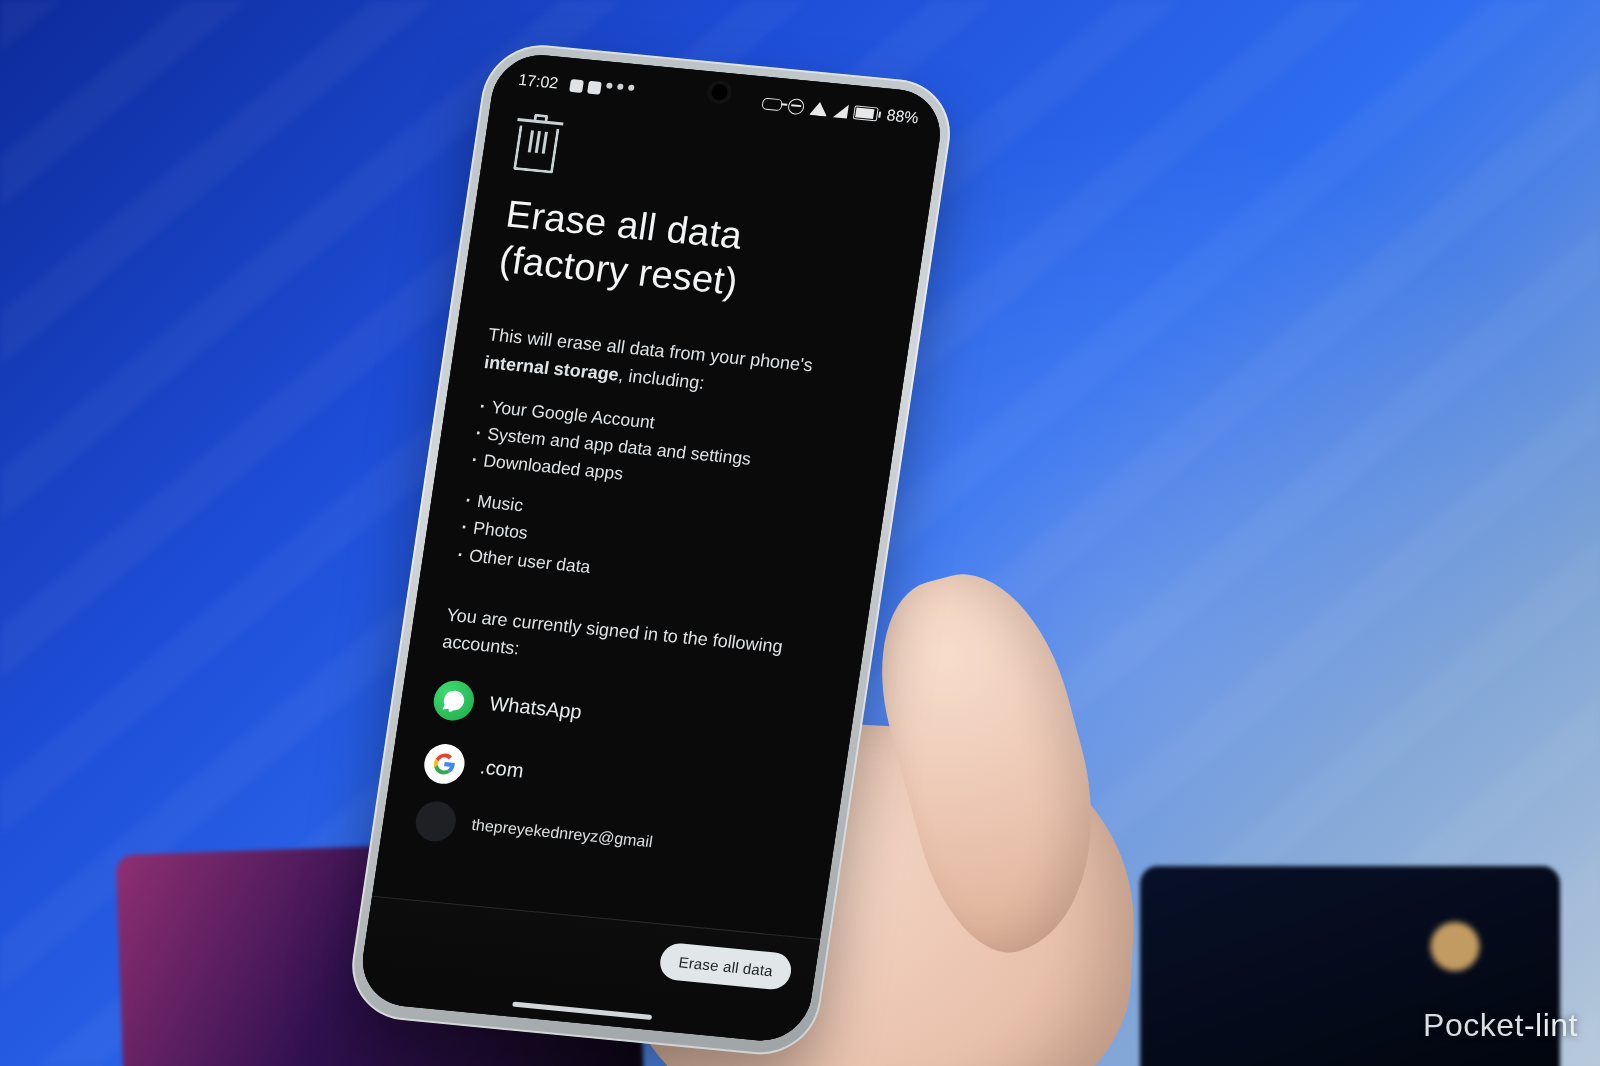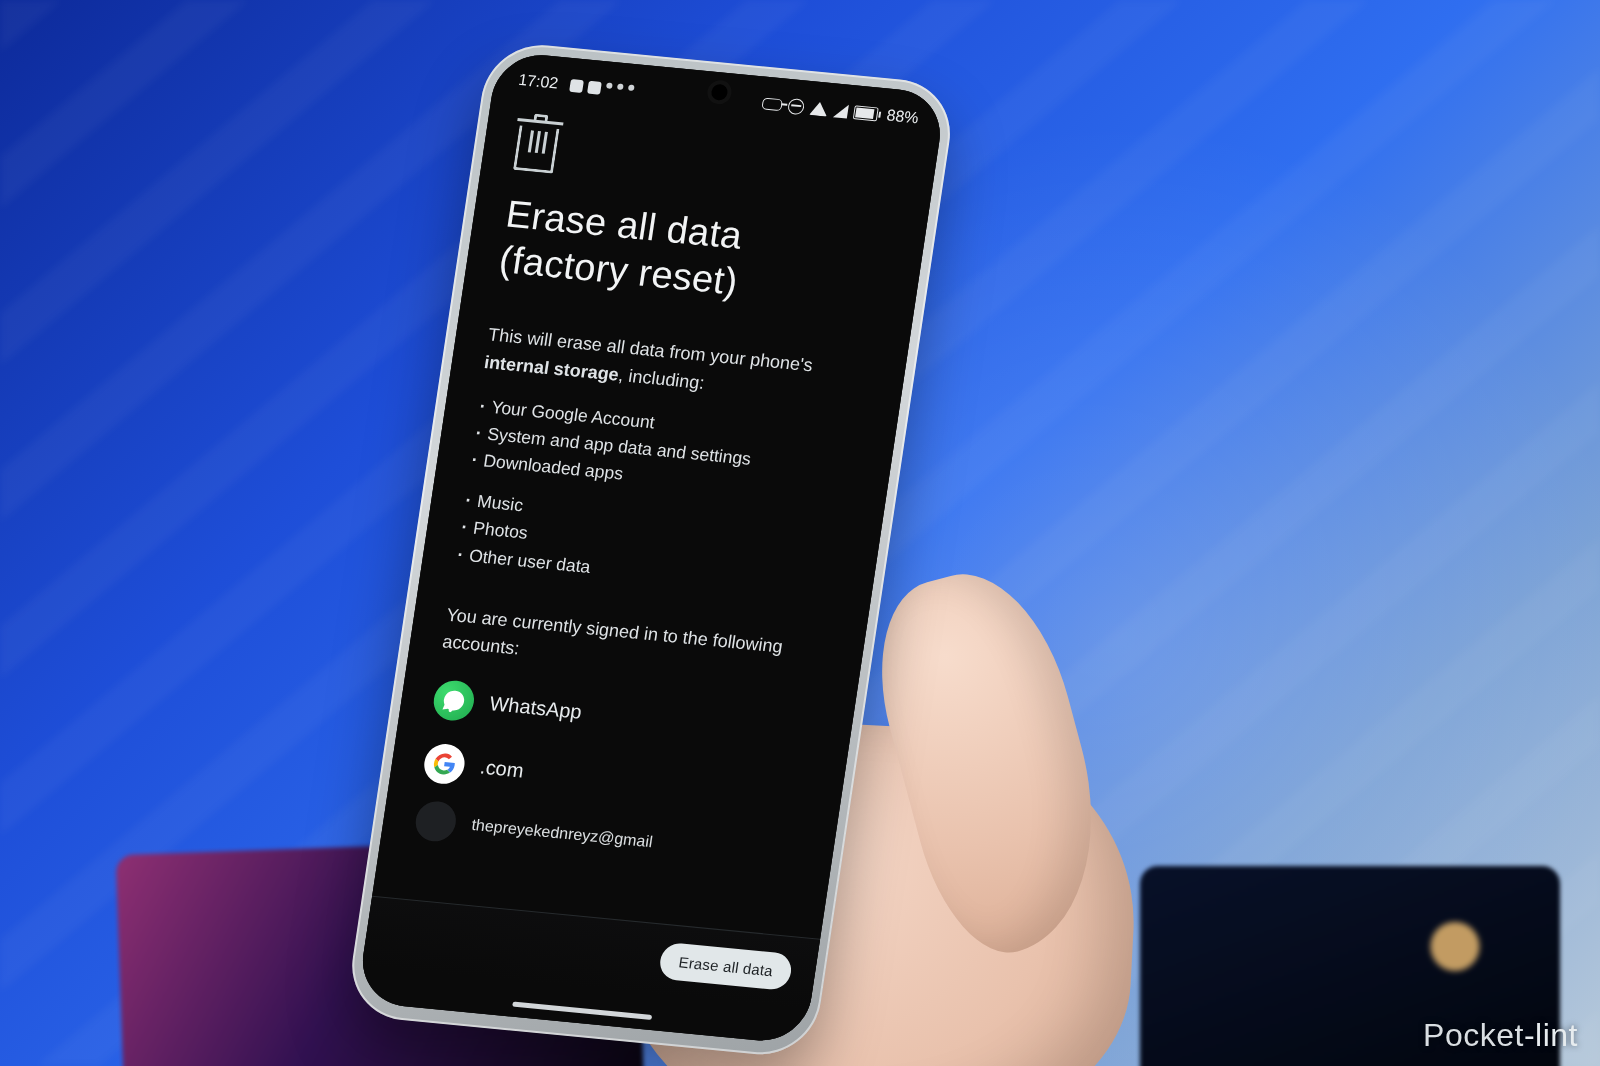--- a/index.html
+++ b/index.html
@@ -6,21 +6,21 @@
   .scene{position:relative;width:1600px;height:1066px;
     background:
       radial-gradient(circle at 70% 60%, rgba(255,255,255,.15), transparent 40%),
       linear-gradient(135deg,#0d2a9a 0%,#1e4ed8 30%,#2f6ef0 55%,#7aa1d6 80%,#b7c9da 100%);
     filter:blur(0px);
   }
   .vague{position:absolute;inset:0;background:
     repeating-linear-gradient(140deg, rgba(255,255,255,.04) 0 40px, transparent 40px 120px);
     filter:blur(4px);
   }
-  .watermark{position:absolute;right:22px;bottom:12px;color:#d9dee2;font-size:32px;letter-spacing:.5px;font-weight:400;text-shadow:0 0 6px rgba(0,0,0,.5);}
+  .watermark{position:absolute;right:22px;bottom:22px;color:#d9dee2;font-size:32px;letter-spacing:.5px;font-weight:400;text-shadow:0 0 6px rgba(0,0,0,.5);}
   .watermark .thin{font-weight:200;color:#e7ecef;}
 
   
   .phone-wrap{position:absolute;left:490px;top:40px;transform:rotate(5.5deg) skewX(-3deg);transform-origin:top left;}
   .case{width:450px;height:960px;border-radius:58px;background:linear-gradient(160deg,#b9c0c3,#d3d7da 40%,#9ea3a6);padding:10px 10px 14px 10px;box-shadow:0 30px 60px rgba(0,0,0,.35), inset 0 0 0 2px rgba(255,255,255,.5);}
   .bezel{width:100%;height:100%;border-radius:48px;background:#000;box-shadow:inset 0 0 0 2px #2a2a2a;}
   .screen{position:relative;width:100%;height:100%;border-radius:48px;background:#0a0a0a;color:#e4e4e4;overflow:hidden;}
   .punch{position:absolute;top:12px;left:50%;transform:translateX(-50%);width:16px;height:16px;border-radius:50%;background:#000;box-shadow:0 0 0 4px #111;}
 
   

